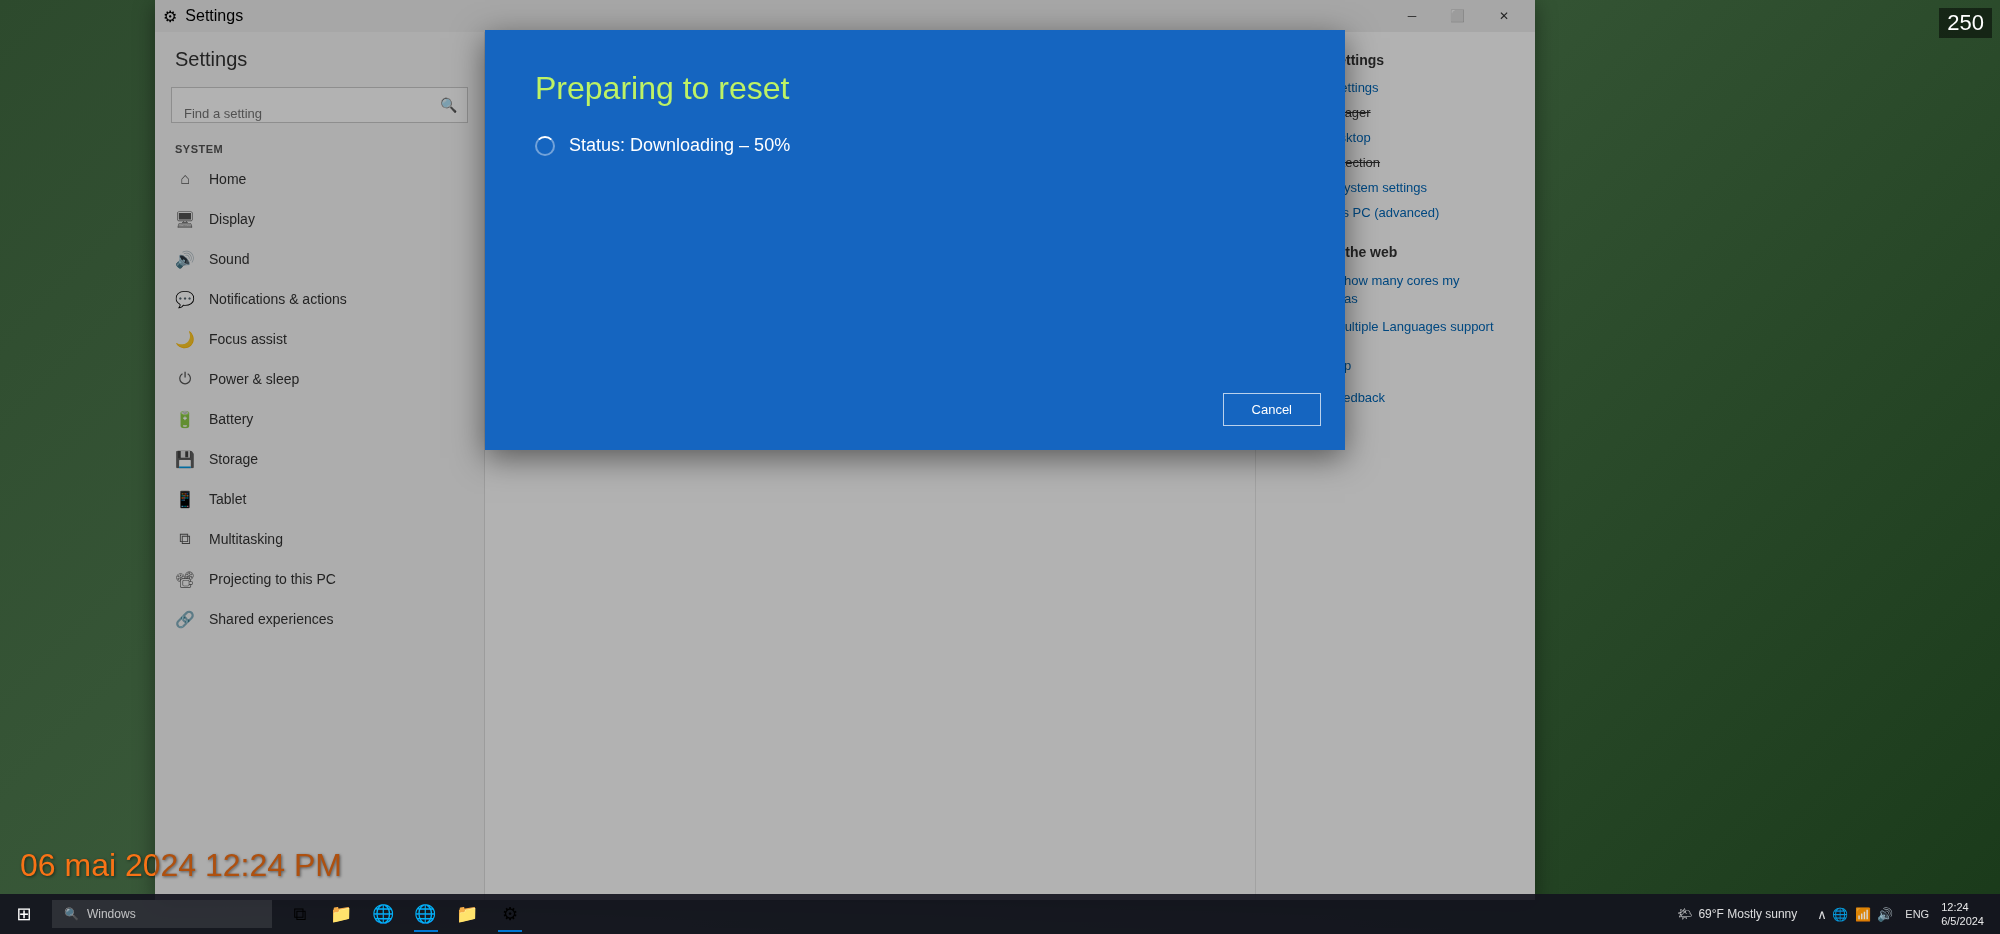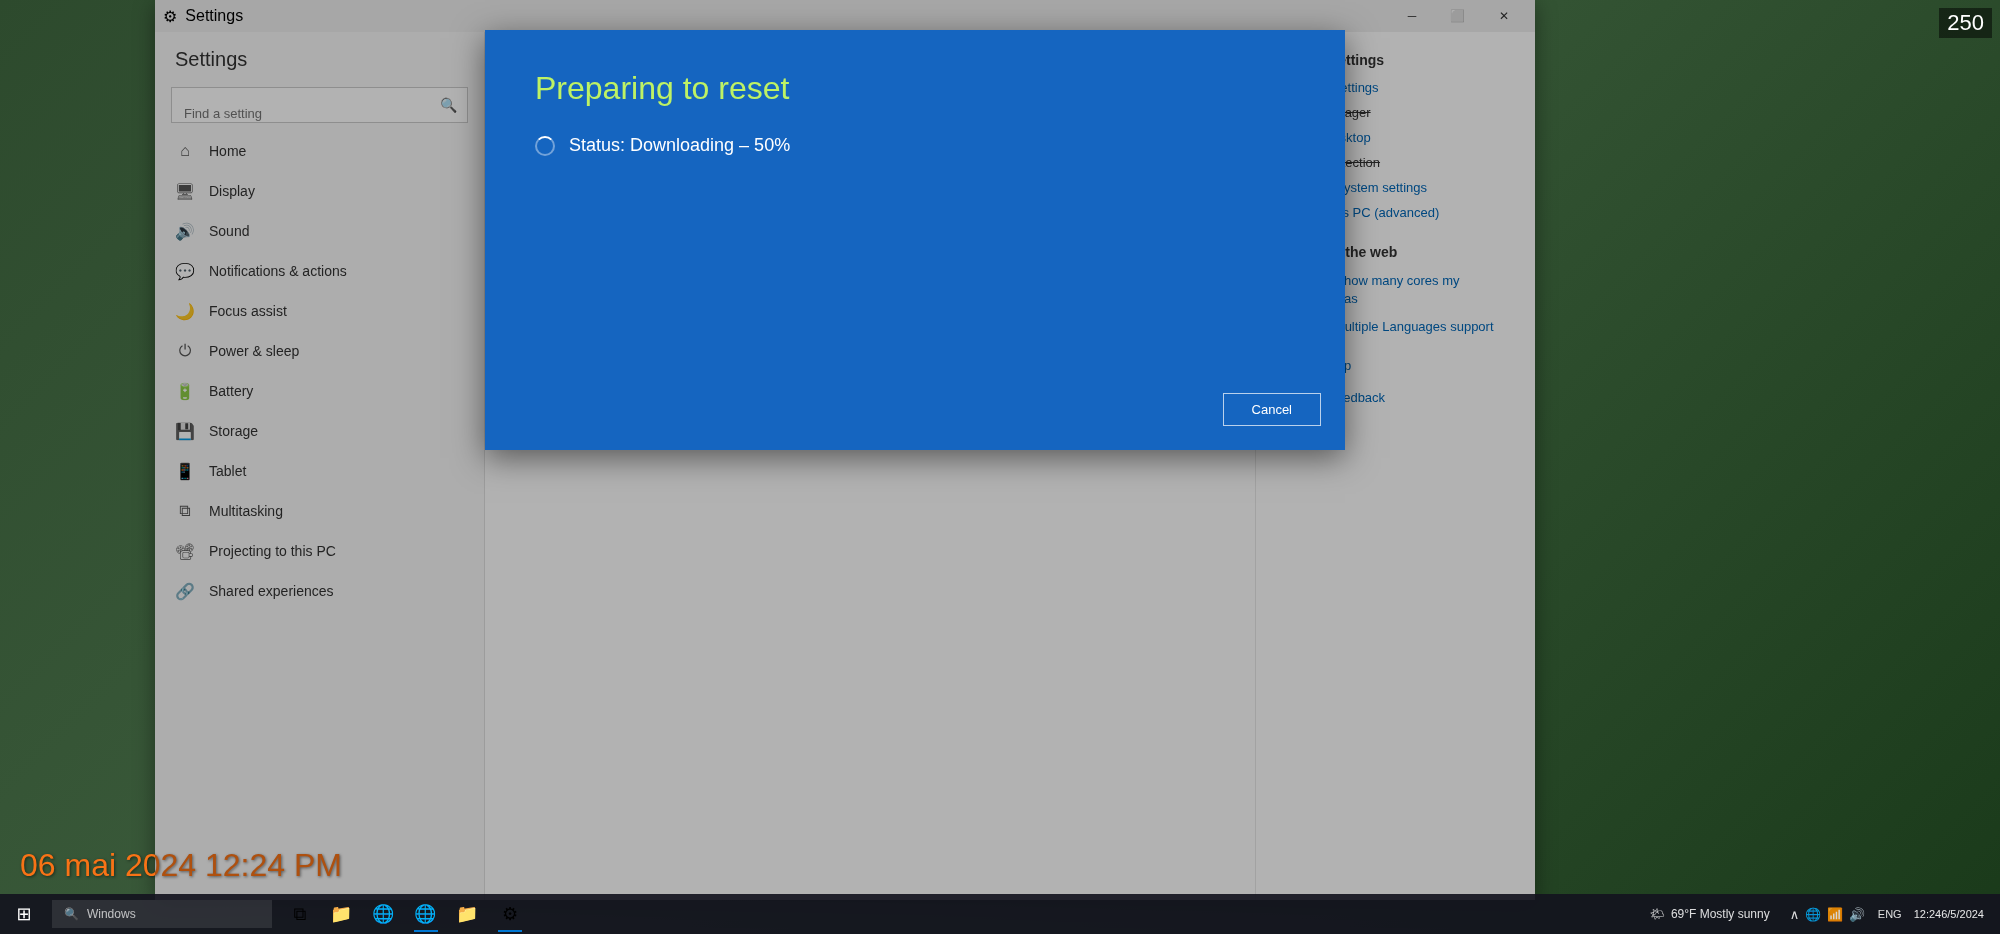--- a/index.html
+++ b/index.html
@@ -437,21 +437,21 @@
       display: flex;
       align-items: center;
       gap: 6px;
       color: rgba(255,255,255,0.85);
       font-size: 12px;
       padding: 0 8px;
     }
 
     .taskbar-time {
       display: flex;
-      flex-direction: row;
+      flex-direction: column;
       color: rgba(255,255,255,0.9);
       font-size: 11px;
       padding: 0 8px;
       line-height: 1.3;
     }
 
     .taskbar-icons {
       display: flex;
       align-items: center;
       gap: 6px;
@@ -505,20 +505,21 @@
   </div>
 
   <div class="content-area">
 
     <div class="sidebar">
       <div class="sidebar-header">Settings</div>
       <div class="sidebar-search">
         <input type="text" placeholder="Find a setting" style="">
         <span class="sidebar-search-icon">🔍</span>
       </div>
+      <div class="sidebar-section-label">System</div>
 
       <div class="sidebar-item">
         <span class="sidebar-icon">⌂</span>
         <span>Home</span>
       </div>
       <div class="sidebar-item">
         <span class="sidebar-icon">🖥</span>
         <span>Display</span>
       </div>
       <div class="sidebar-item">

